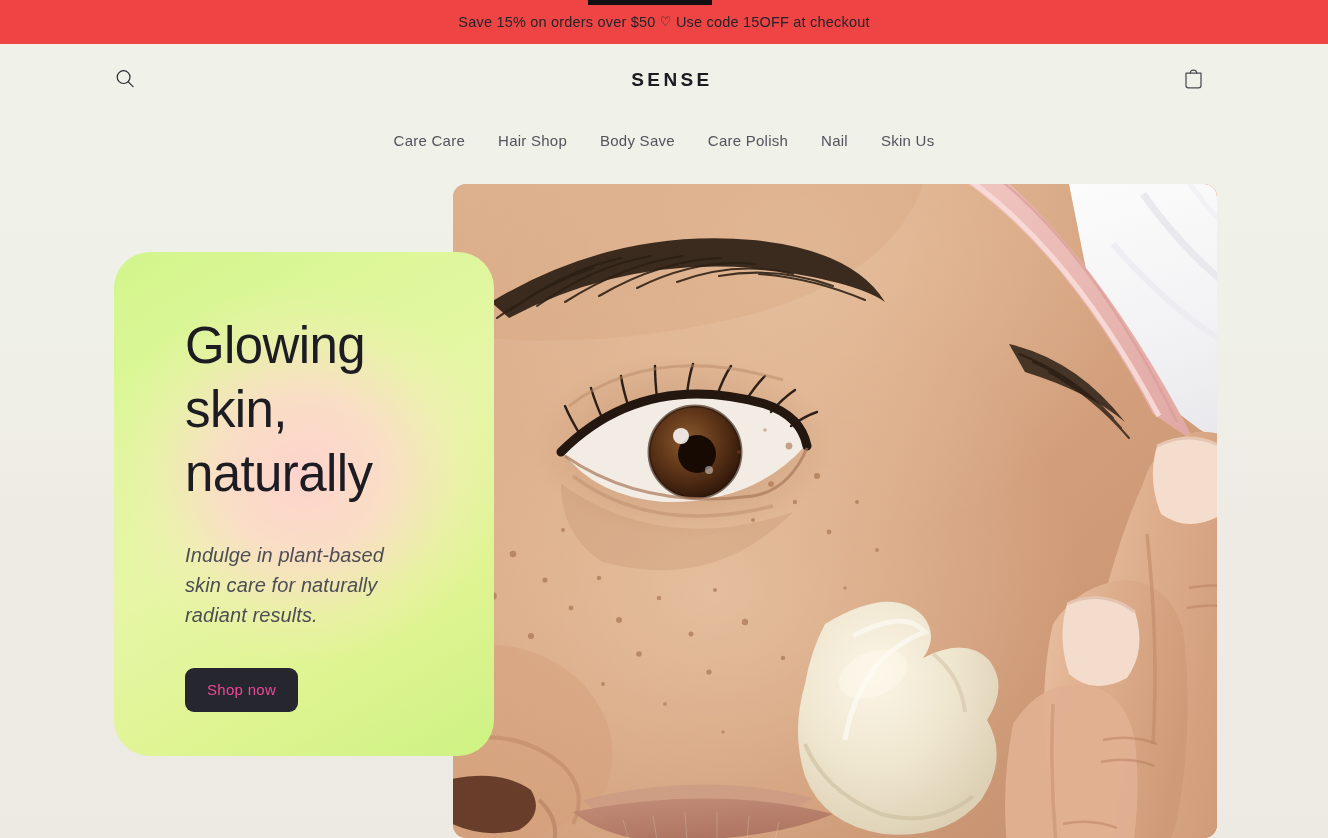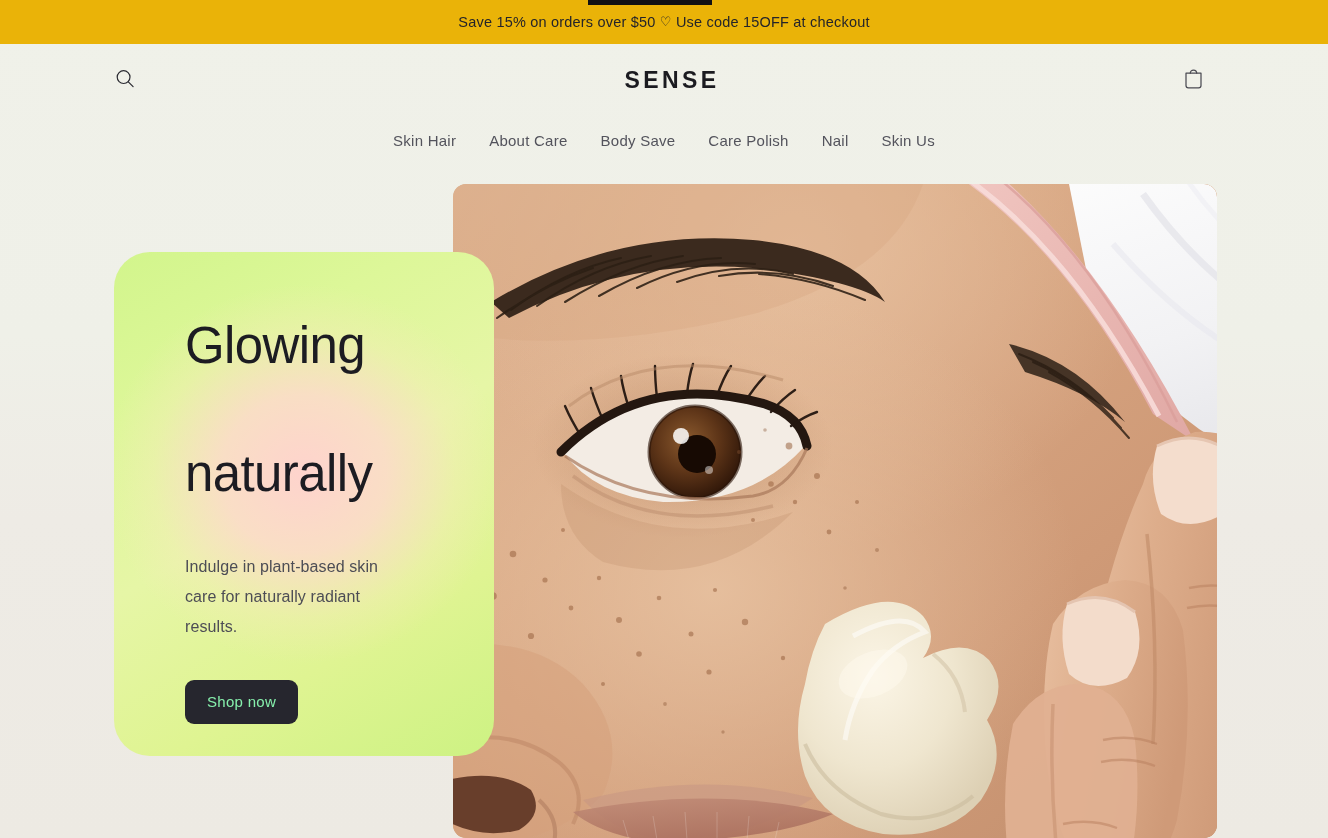--- a/index.html
+++ b/index.html
@@ -36,21 +36,21 @@
     background: #111114;
     z-index: 40;
   }
 
   
   .announcement-bar {
     position: absolute;
     left: 0; top: 0;
     width: 1328px;
     height: 44px;
-    background: #eab308;
+    background: #ef4444;
     display: flex;
     align-items: center;
     justify-content: center;
     z-index: 20;
   }
   .announcement-text {
     font-size: 14.5px;
     letter-spacing: 0.2px;
     color: #24242a;
     font-weight: 400;
@@ -76,21 +76,21 @@
     width: 34px; height: 34px;
     display: flex; align-items: center; justify-content: center;
     background: none; border: none; cursor: pointer;
   }
   .header-logo {
     position: absolute;
     left: 0; right: 0;
     top: 50%;
     transform: translateY(-50%);
     text-align: center;
-    font-size: 23px;
+    font-size: 19px;
     font-weight: 700;
     letter-spacing: 3.4px;
     color: #1b1b20;
     margin-left: 16px;
   }
   .header-cart {
     position: absolute;
     right: 118px;
     top: 50%;
     transform: translateY(-50%);
@@ -164,33 +164,34 @@
 
   .hero-title {
     font-size: 51px;
     line-height: 64px;
     font-weight: 400;
     letter-spacing: -0.6px;
     color: #1c1c22;
   }
 
   .hero-sub {
-    margin-top: 46px;
-    font-size: 16px;
+    margin-top: 34px;
+    font-size: 20px;
     line-height: 30px;
     color: #4d4d55;
     max-width: 226px;
     letter-spacing: 0.1px;
+    font-style: italic;
   }
 
   .shop-now-button {
     margin-top: 38px;
     display: inline-block;
     background: #26262e;
-    color: #86efac;
+    color: #ec4899;
     border: none;
     border-radius: 9px;
     padding: 0 22px;
     height: 44px;
     line-height: 44px;
     font-size: 15px;
     letter-spacing: 0.3px;
     font-family: "Liberation Sans", sans-serif;
     cursor: pointer;
   }
@@ -226,22 +227,22 @@
       <svg width="23" height="24" viewBox="0 0 23 24" fill="none" aria-hidden="true">
         <path d="M4 6.2h15v12.2a2.4 2.4 0 0 1-2.4 2.4H6.4A2.4 2.4 0 0 1 4 18.4V6.2Z" stroke="#4b4b53" stroke-width="1.25" stroke-linejoin="round"></path>
         <path d="M8.3 6.2c0-1.9 1.4-3.2 3.2-3.2s3.2 1.3 3.2 3.2" stroke="#4b4b53" stroke-width="1.25" stroke-linecap="round"></path>
       </svg>
     </span>
   </button>
 
 </header>
 
 <nav class="site-nav">
-  <a class="nav-link" href="#">Skin Hair</a>
-  <a class="nav-link" href="#">About Care</a>
+  <a class="nav-link" href="#">Care Care</a>
+  <a class="nav-link" href="#">Hair Shop</a>
   <a class="nav-link" href="#">Body Save</a>
   <a class="nav-link" href="#">Care Polish</a>
   <a class="nav-link" href="#">Nail</a>
   <a class="nav-link" href="#">Skin Us</a>
 </nav>
 
 <section class="hero">
 
   <div class="hero-media">
     <svg viewBox="0 0 764 654" preserveAspectRatio="xMidYMid slice" aria-hidden="true">
@@ -443,21 +444,21 @@
 
         <rect width="764" height="654" fill="none"></rect>
       </g>
     </svg>
   </div>
 
   <div class="hero-card">
     <div class="hero-card-inner">
       <h1 class="hero-title">
         <span>Glowing</span><br>
-        <br>
+        <span>skin,</span><br>
         <span>naturally</span>
       </h1>
       <p class="hero-sub">Indulge in plant-based skin care for naturally radiant results.</p>
       <button class="shop-now-button">Shop now</button>
     </div>
   </div>
 
 </section>
 
 </body></html>

